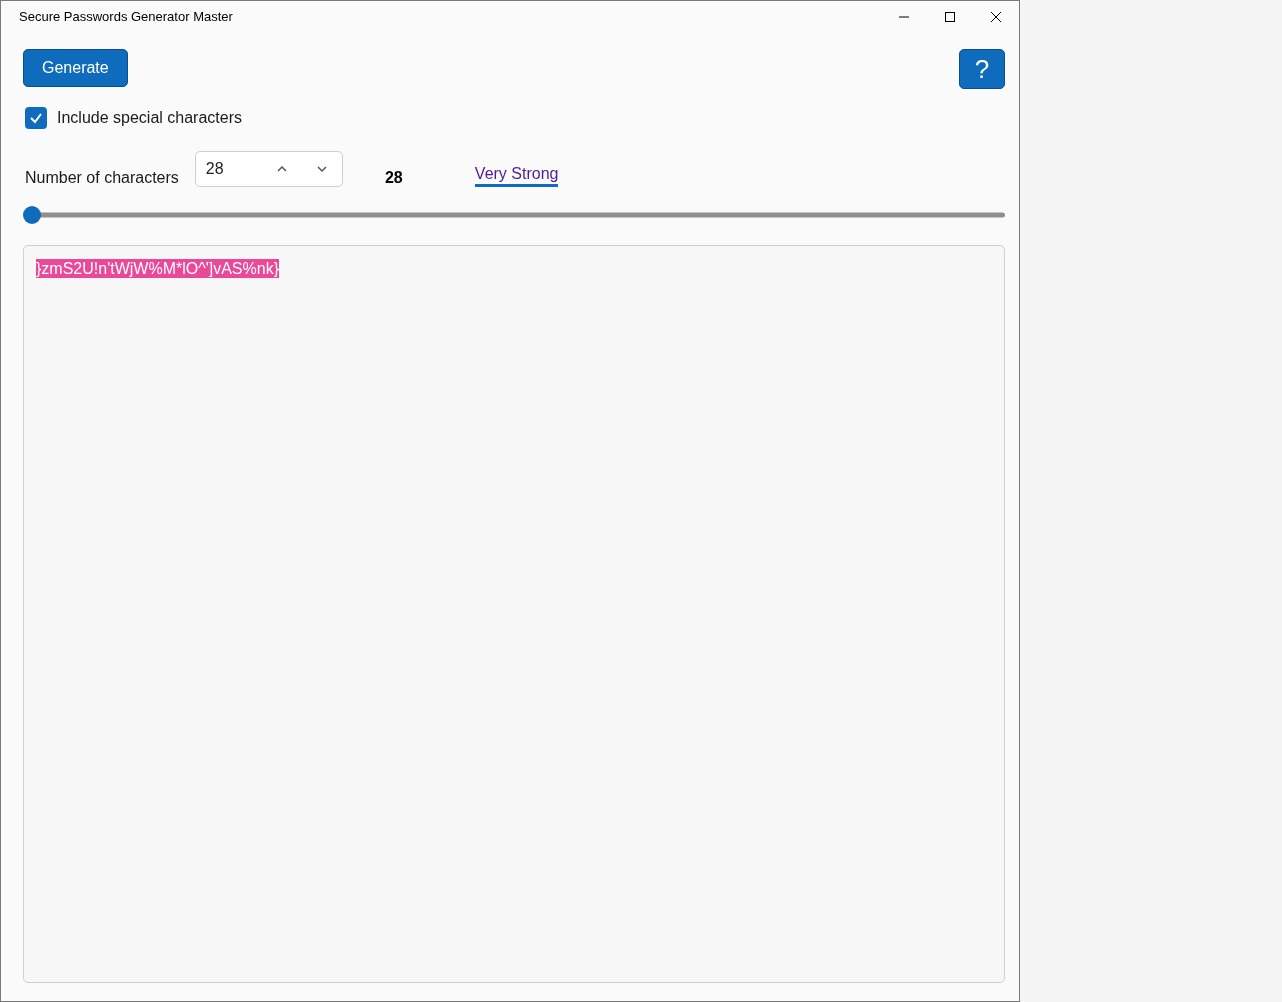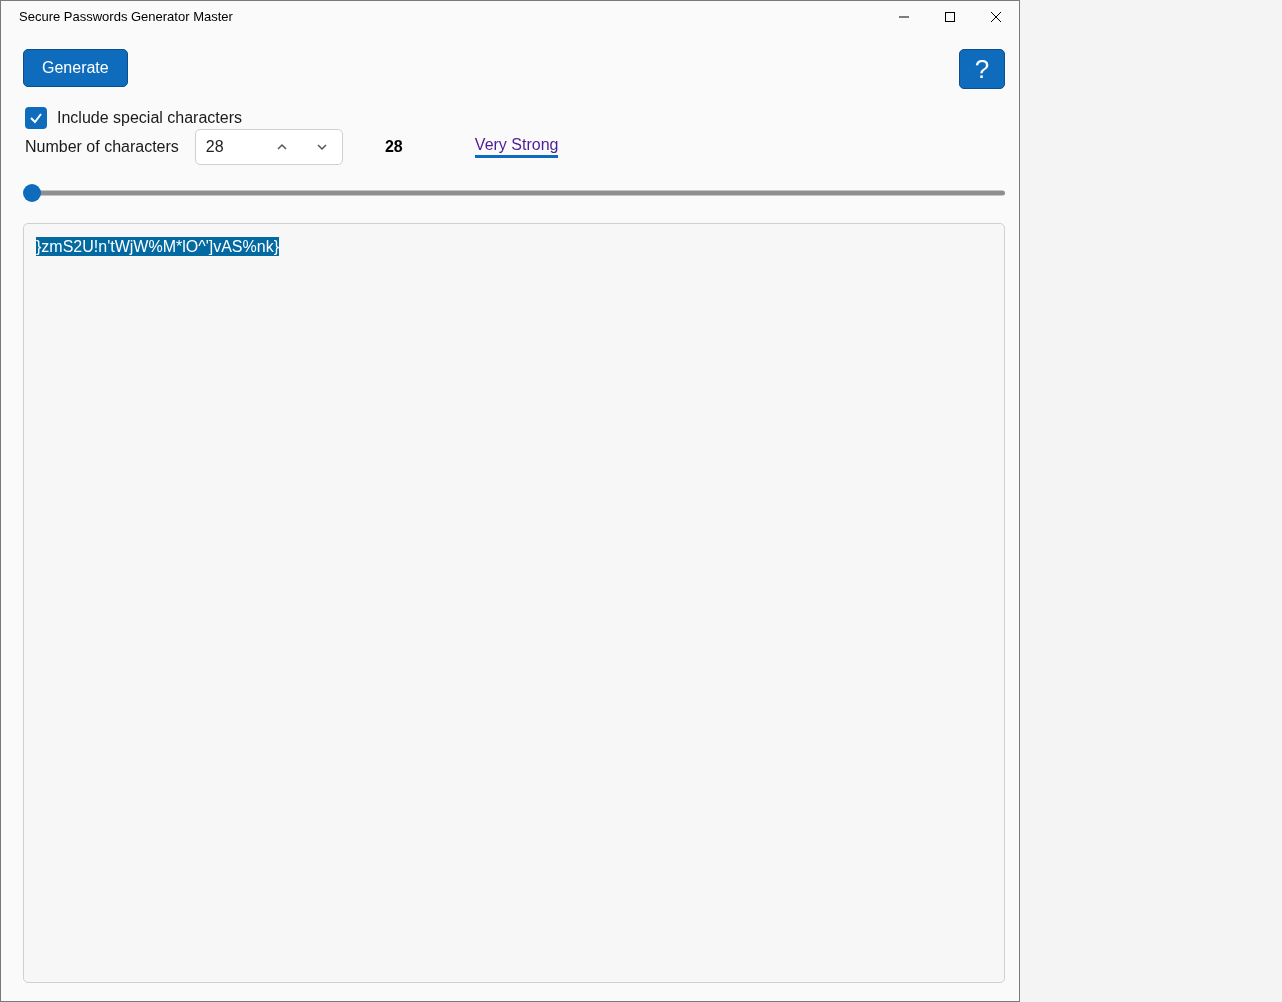--- a/index.html
+++ b/index.html
@@ -70,40 +70,41 @@
       display: flex;
       align-items: center;
       justify-content: center;
       font-size: 26px;
       cursor: pointer;
     }
     .checkbox-row {
       display: flex;
       align-items: center;
       gap: 10px;
+      margin-bottom: 22px;
       padding-left: 2px;
     }
     .checkbox {
       width: 22px;
       height: 22px;
       background: #0f6cbd;
       border-radius: 4px;
       display: flex;
       align-items: center;
       justify-content: center;
       cursor: pointer;
     }
     .checkbox svg { display: block; }
     .checkbox-label {
       font-size: 16px;
       color: #1a1a1a;
     }
     .options-row {
       display: flex;
-      align-items: center;
+      align-items: flex-end;
       gap: 16px;
       margin-bottom: 10px;
       padding-left: 2px;
     }
     .options-label {
       font-size: 16px;
       color: #1a1a1a;
     }
     .spinner {
       display: flex;
@@ -177,21 +178,21 @@
       flex: 1;
       border: 1px solid #d0d0d0;
       border-radius: 5px;
       background: #f7f7f7;
       padding: 14px 12px;
       font-size: 16px;
       color: #ffffff;
       overflow: auto;
     }
     .password-selected {
-      background: #0369a1;
+      background: #ec4899;
       color: #fff;
       padding: 1px 0;
       font-family: "Segoe UI", Arial, sans-serif;
     }
   </style>
 </head>
 <body>
 
 <div class="window">
   <div class="titlebar">

